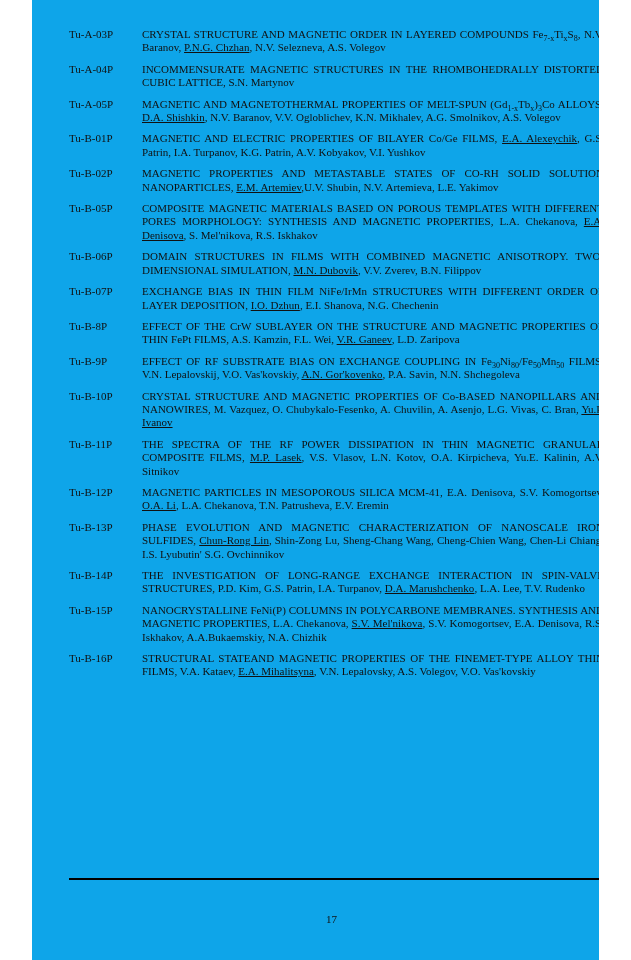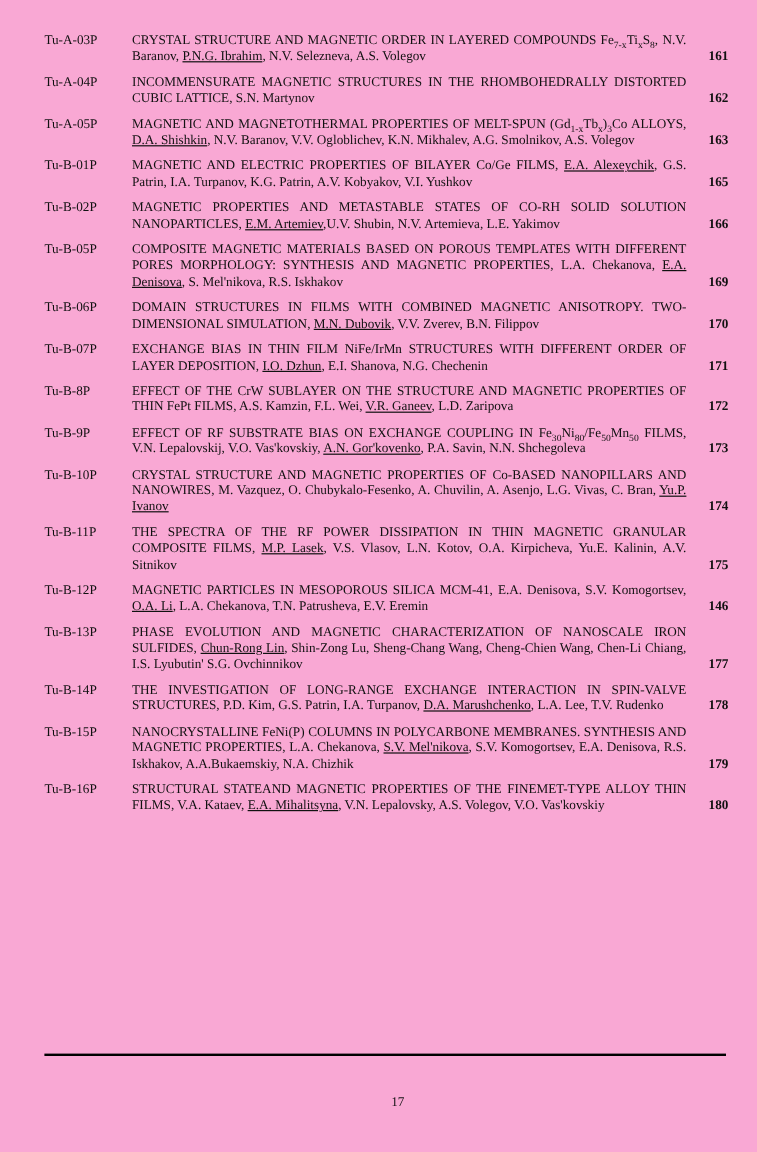--- a/index.html
+++ b/index.html
@@ -1,23 +1,23 @@
 <!DOCTYPE html>
 <html><head>
 <meta charset="utf-8">
 <style>
   html, body {
     margin: 0;
     padding: 0;
     background: #ffffff;
   }
   .page {
-    width: 631px;
+    width: 567px;
     height: 960px;
-    background: #f9a8d4;
+    background: #0ea5e9;
     position: relative;
     margin: 0 auto;
     font-family: "Liberation Serif", serif;
     color: #111111;
     overflow: hidden;
   }
   .entries {
     position: absolute;
     left: 37px;
     top: 28px;
@@ -66,21 +66,21 @@
     font-size: 11px;
   }
 </style>
 </head>
 <body>
 
 <div class="page">
   <div class="entries">
   <div class="entry">
     <span class="code">Tu-A-03P</span>
-    <span class="title">CRYSTAL STRUCTURE AND MAGNETIC ORDER IN LAYERED COMPOUNDS Fe<sub>7-x</sub>Ti<sub>x</sub>S<sub>8</sub>, N.V. Baranov, <u>P.N.G. Ibrahim</u>, N.V. Selezneva, A.S. Volegov</span>
+    <span class="title">CRYSTAL STRUCTURE AND MAGNETIC ORDER IN LAYERED COMPOUNDS Fe<sub>7-x</sub>Ti<sub>x</sub>S<sub>8</sub>, N.V. Baranov, <u>P.N.G. Chzhan</u>, N.V. Selezneva, A.S. Volegov</span>
     <span class="pageno">161</span>
   </div>
 
   <div class="entry">
     <span class="code">Tu-A-04P</span>
     <span class="title">INCOMMENSURATE MAGNETIC STRUCTURES IN THE RHOMBOHEDRALLY DISTORTED CUBIC LATTICE, S.N. Martynov</span>
     <span class="pageno">162</span>
   </div>
 
   <div class="entry">

